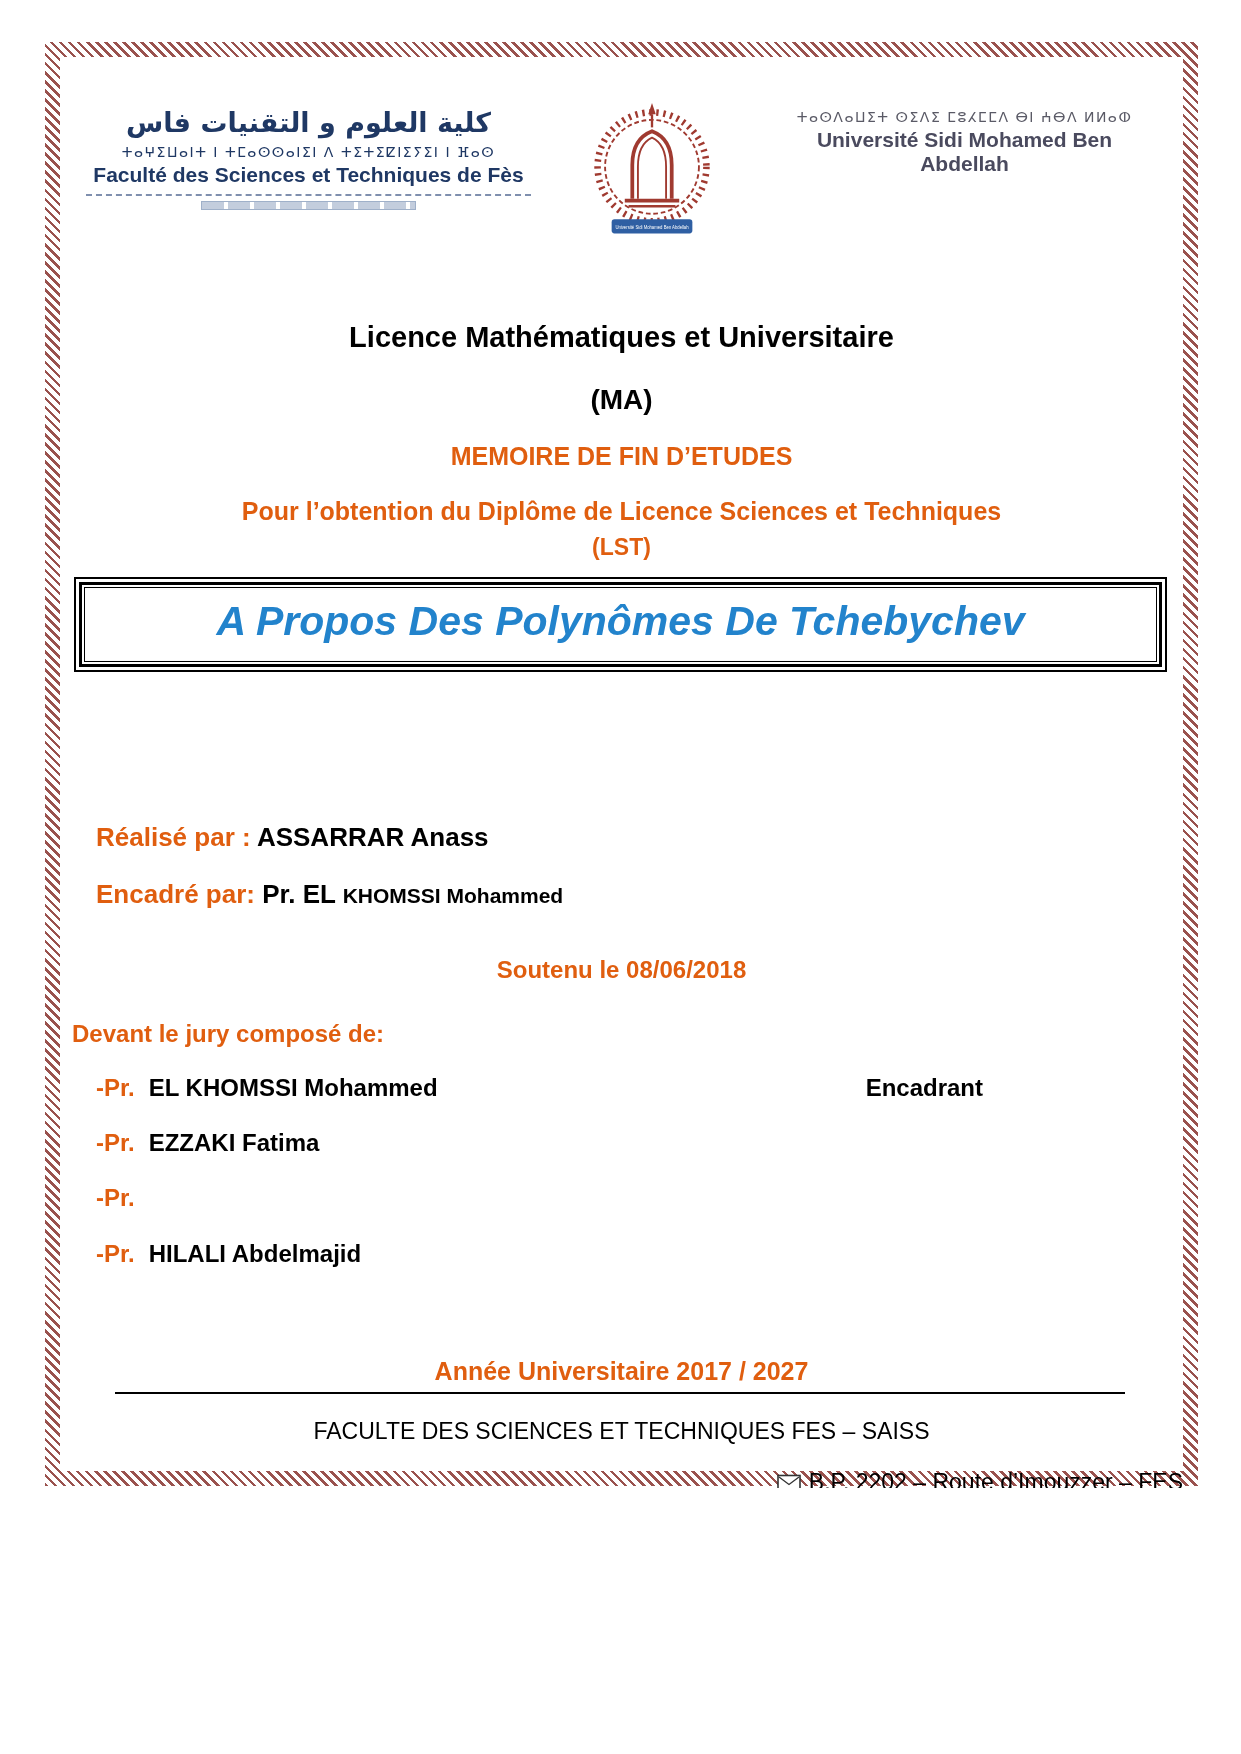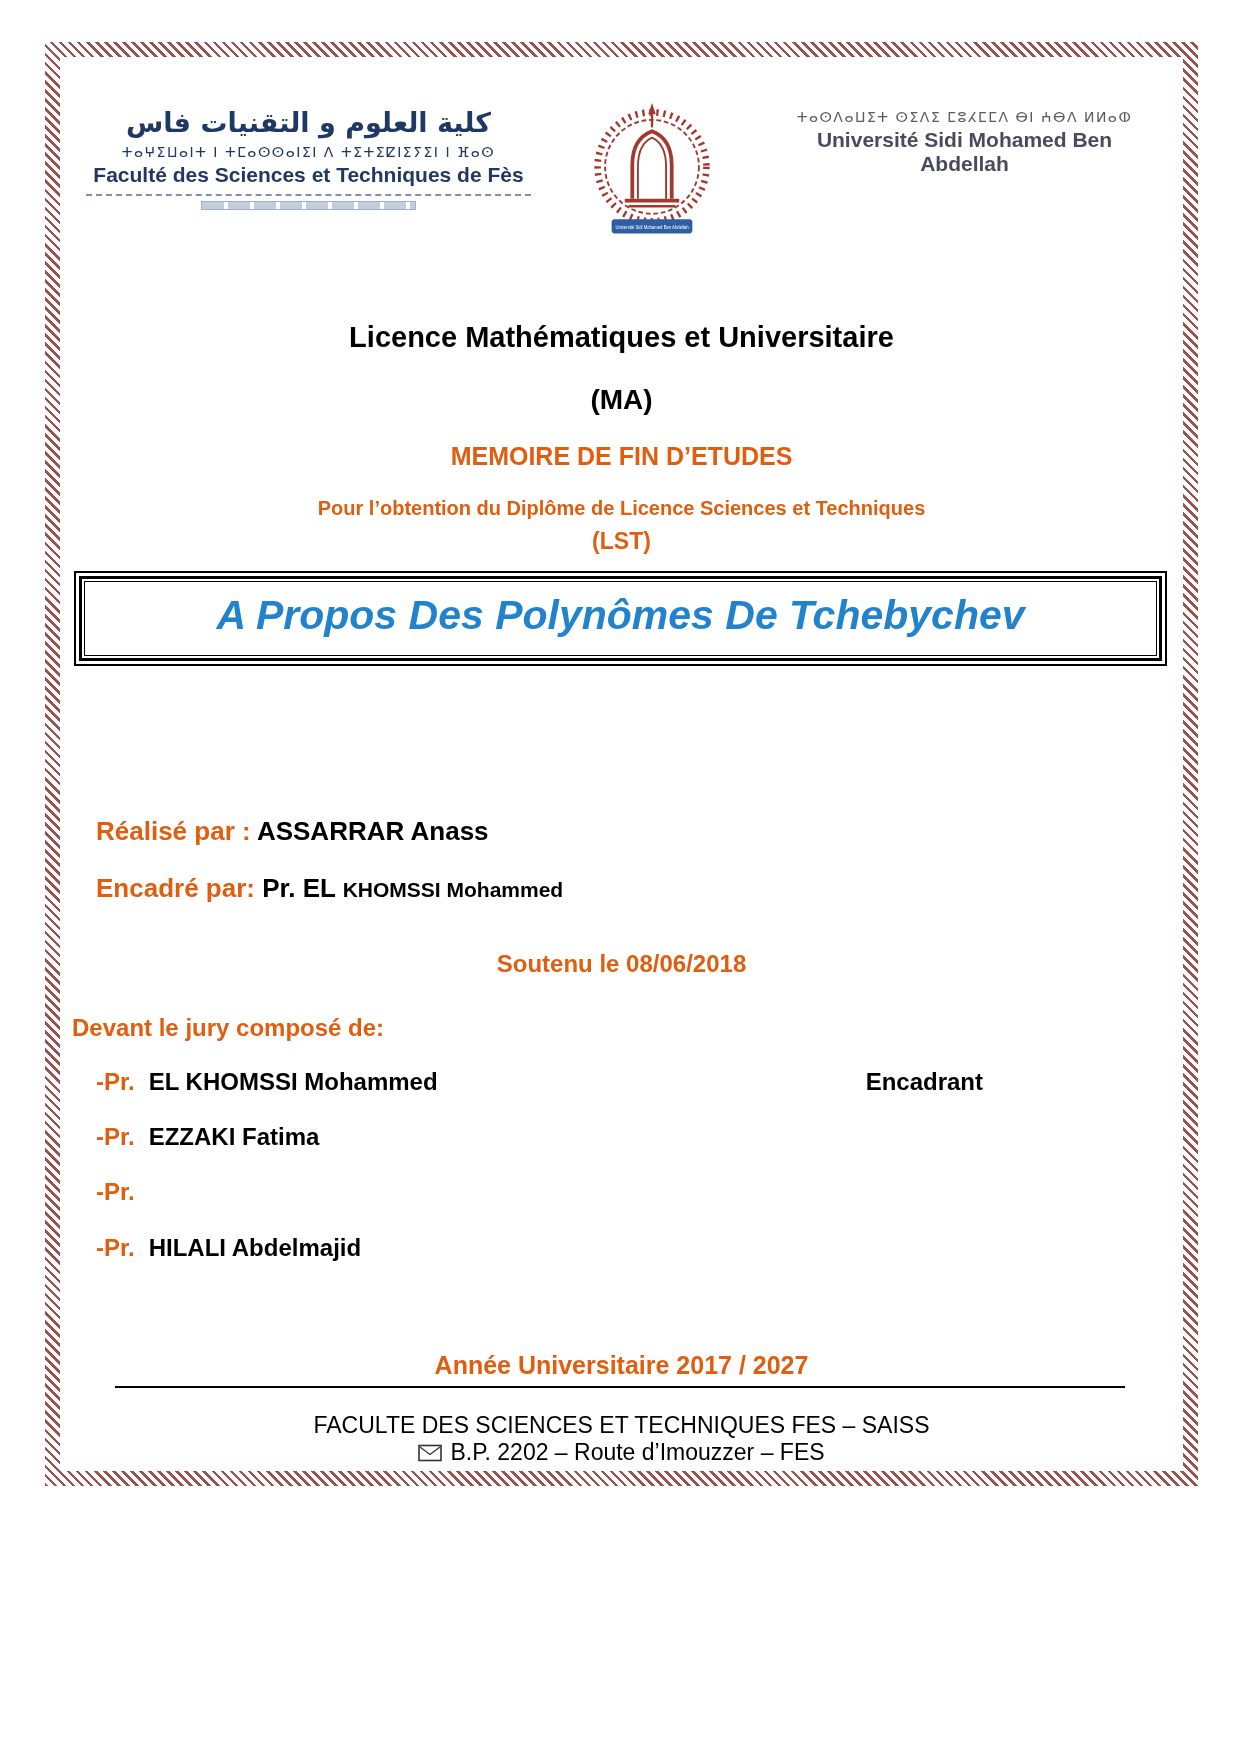--- a/index.html
+++ b/index.html
@@ -34,21 +34,21 @@
     width:215px; height:9px; margin:5px auto 0;
     background: repeating-linear-gradient(90deg, #c3cddd 0 22px, #ffffff 22px 26px);
     border:1px solid #9fb0c9;
   }
   .header-logo { width:130px; flex:0 0 auto; margin-top:-6px; text-align:center; }
 
   
   .degree1 { margin-top:58px; text-align:center; font-size:29px; font-weight:bold; }
   .degree2 { margin-top:30px; text-align:center; font-size:28px; font-weight:bold; }
   .memoire  { margin-top:26px; text-align:center; font-size:25px; font-weight:bold; color:#E05E0F; }
-  .obtention{ margin-top:26px; text-align:center; font-size:20px; font-weight:bold; color:#E05E0F; }
+  .obtention{ margin-top:26px; text-align:center; font-size:25px; font-weight:bold; color:#E05E0F; }
   .lst      { margin-top:8px;  text-align:center; font-size:23px; font-weight:bold; color:#E05E0F; }
 
   
   .title-box { margin:16px 16px 0 14px; border:2px solid #000; padding:3px; }
   .title-box-inner { border:3px solid #000; padding:2px; }
   .title-box-inner2 { border:1px solid #000; }
   .thesis-title {
     text-align:center; font-size:41px; font-weight:bold; font-style:italic;
     color:#2283CC; padding:10px 8px 16px 8px;
   }
@@ -65,21 +65,21 @@
   .jury-heading { margin-top:36px; padding-left:12px; font-size:24px; font-weight:bold; color:#E05E0F; }
   .jury-row { display:flex; margin-top:24px; padding-left:36px; padding-right:200px; font-size:24px; font-weight:bold; line-height:1.3; }
   .jury-prefix { color:#E05E0F; white-space:pre; }
   .jury-name { color:#000; margin-left:14px; }
   .jury-role { color:#000; margin-left:auto; }
 
   
   .annee { margin-top:88px; text-align:center; font-size:25px; font-weight:bold; color:#E05E0F; }
   .rule  { margin:6px 58px 0 55px; border-top:2px solid #000; }
   .faculty-line { margin-top:24px; text-align:center; font-size:23px; }
-  .address-line { text-align:center; font-size:23px; }
+  .address-line { margin-top:24px; text-align:right; font-size:23px; }
   .mail-icon { display:inline-block; vertical-align:-2px; margin-right:8px; }
 </style>
 </head>
 <body>
 
 <div class="page">
   <div class="frame">
     <div class="frame-inner">
       <div class="content">
 

